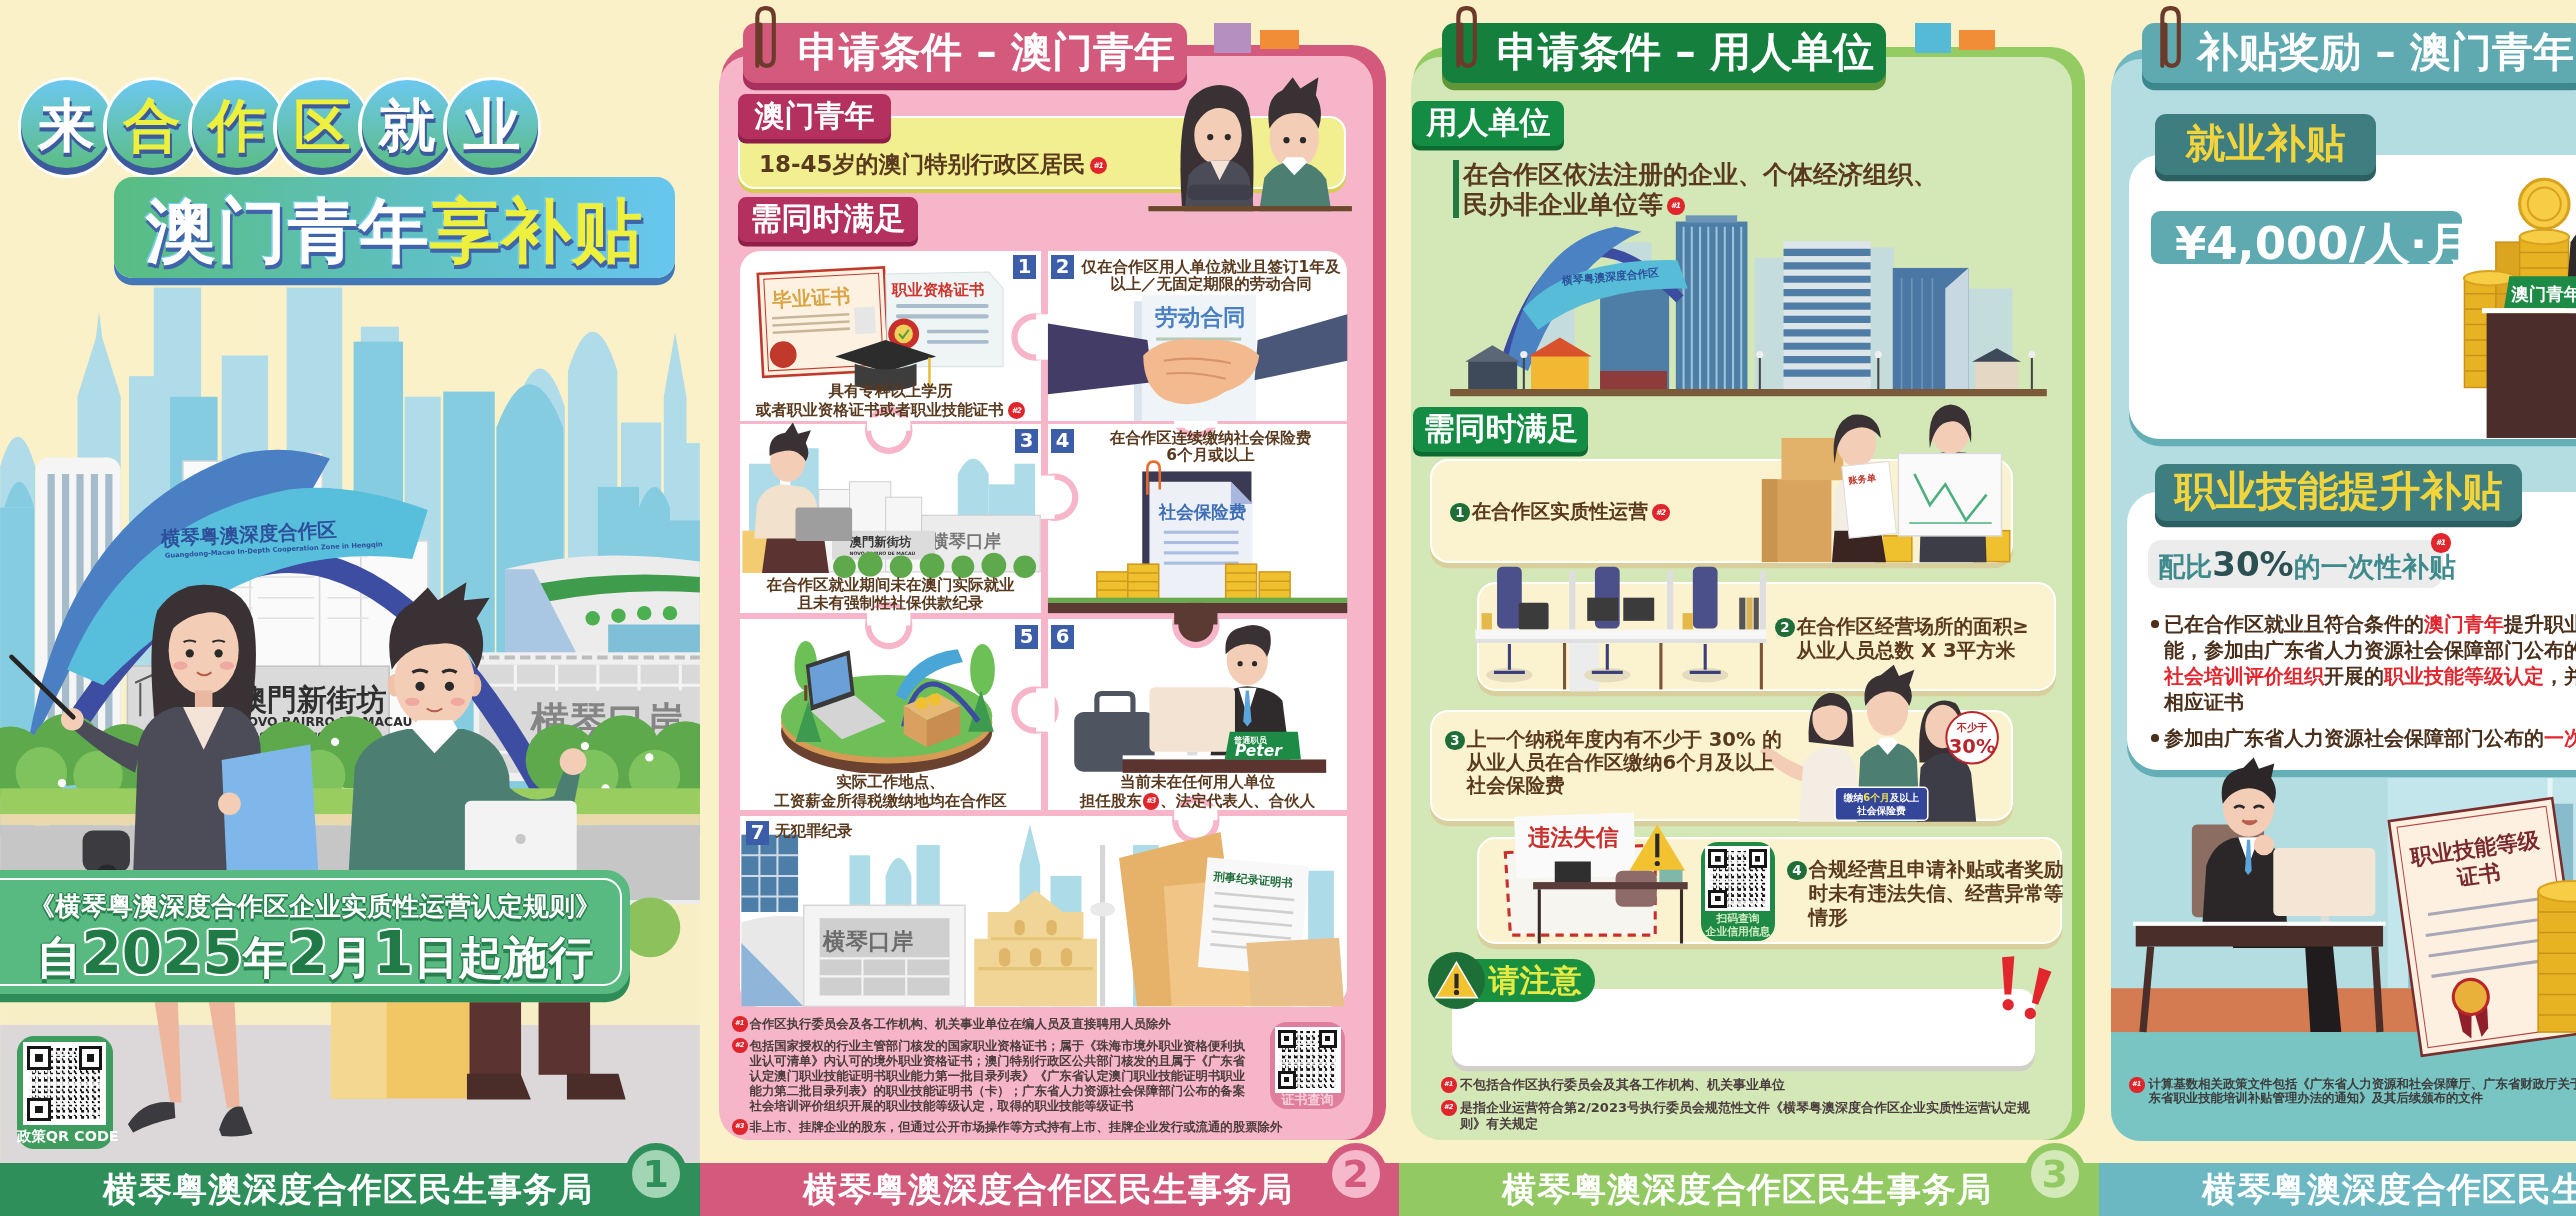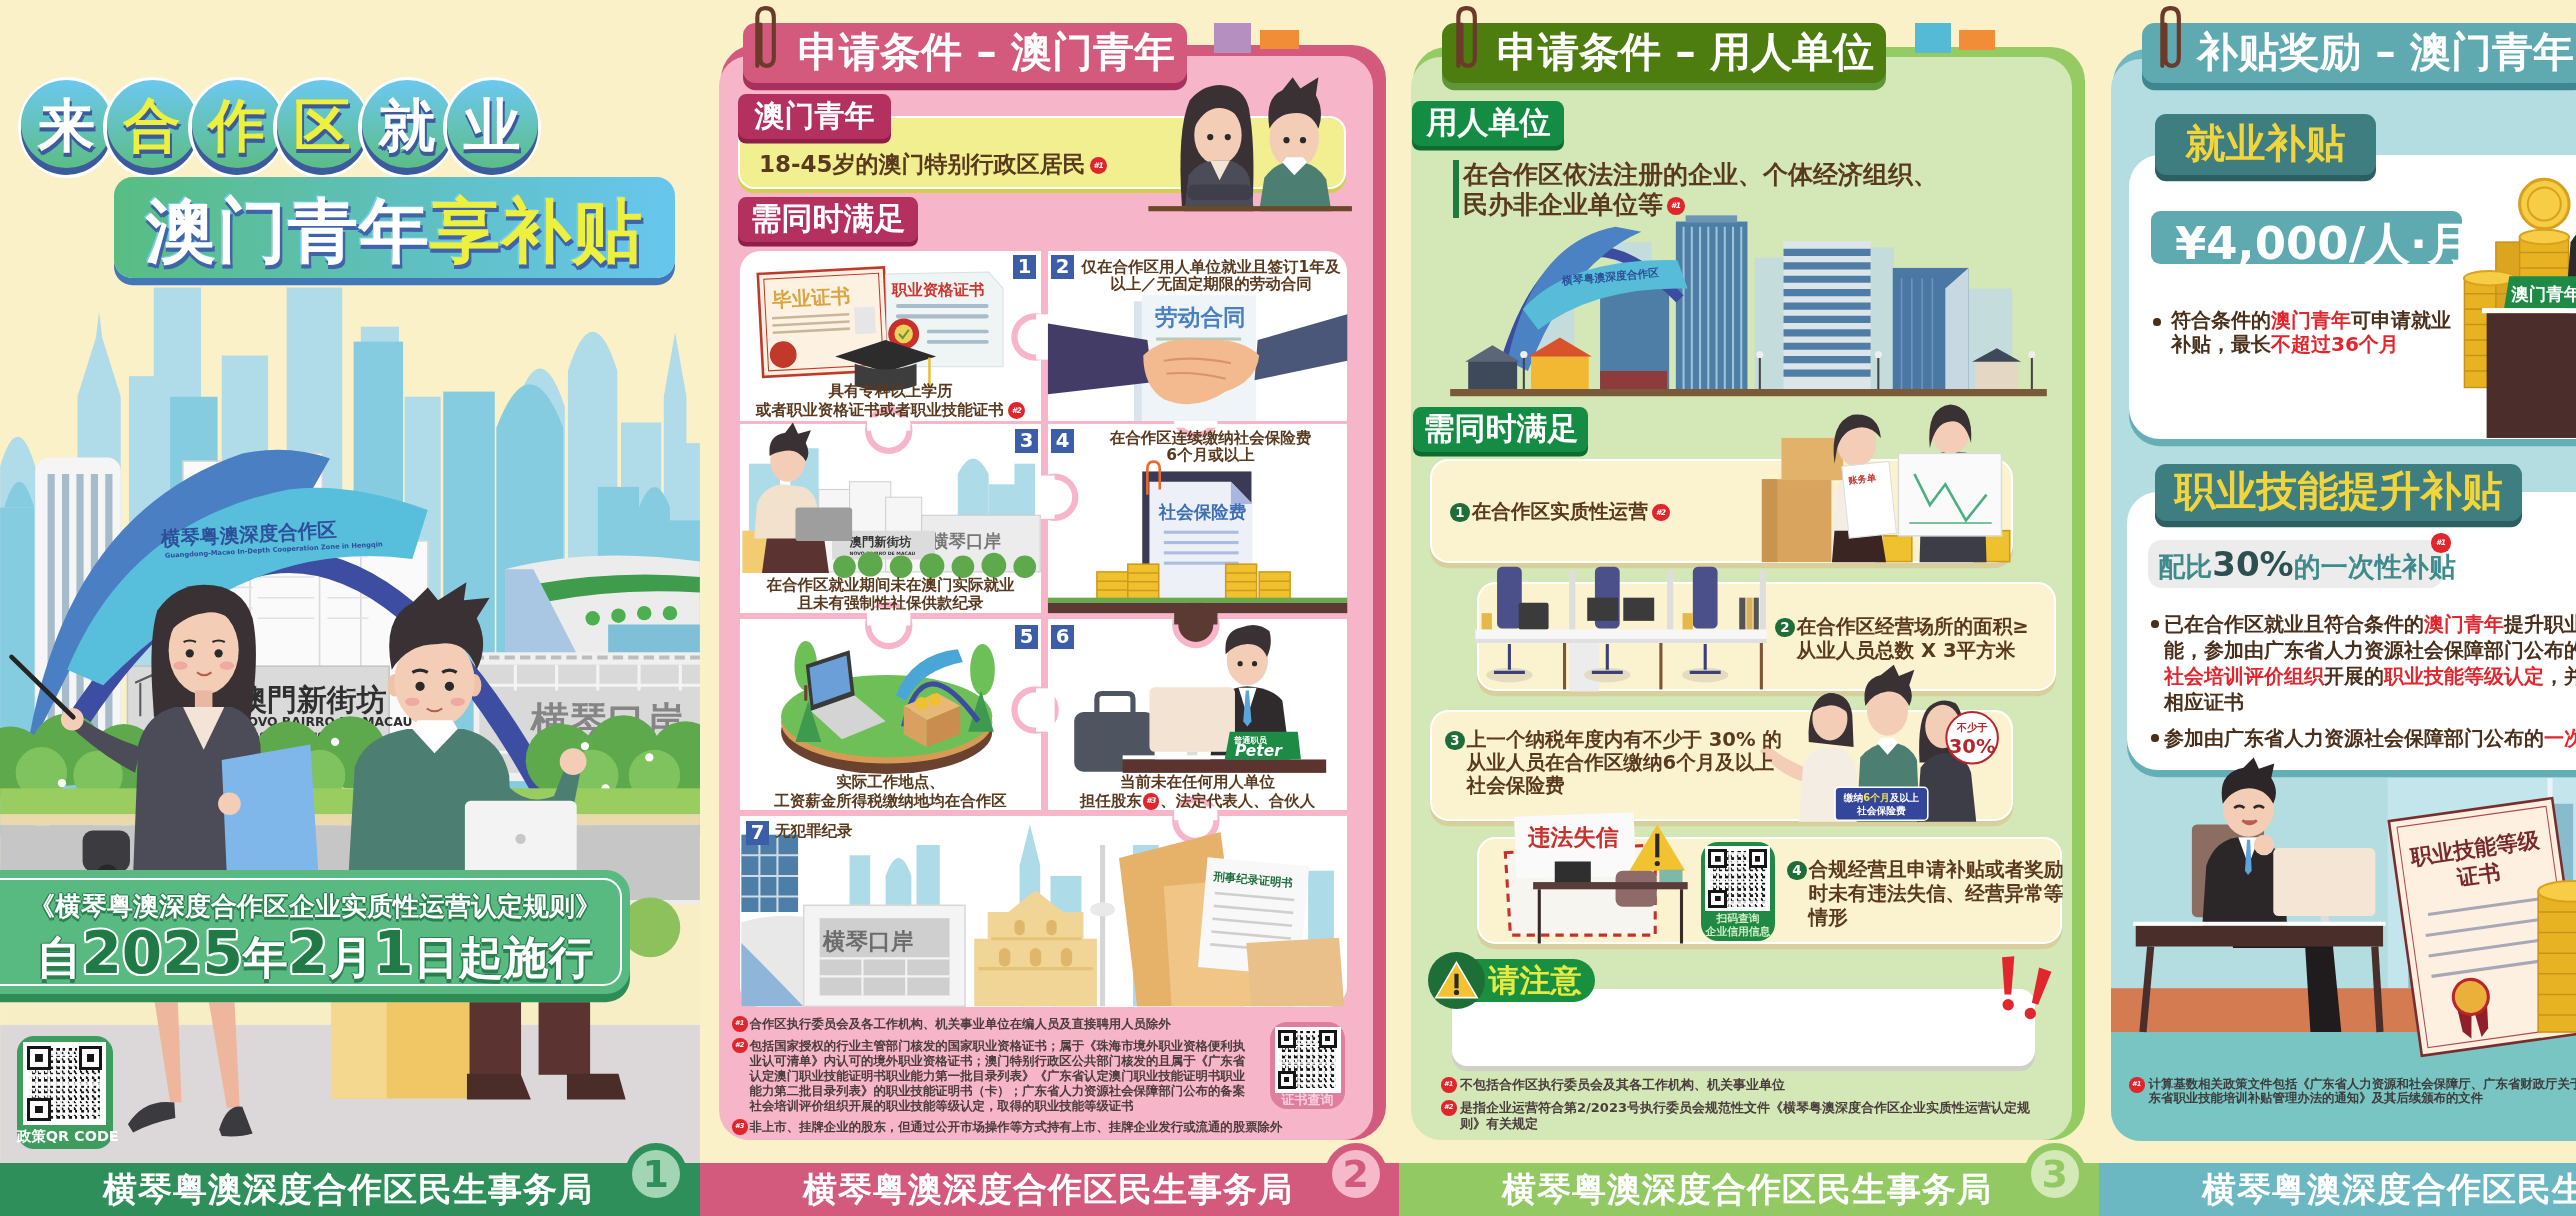--- a/index.html
+++ b/index.html
@@ -553,21 +553,21 @@
       <div class="forg">横琴粤澳深度合作区民生事务局</div>
     </div>
   <div class="fbadge" style="background:var(--panel2-pink)">
       <span style="background:#f6b9cb;color:var(--panel2-pink)">2</span>
     </div>
 </section>
 
 <section class="panel" style="left:1399px">
   <div class="cardback" style="left:14.4px;top:47px;width:672px;height:1093px;background:#94cb63"></div>
   <div class="cardfront" style="left:12.4px;top:57px;width:661px;height:1083px;background:#d4e7b6"></div>
-  <div class="ttab" style="background:#4d7c0f;box-shadow:0 7.2px 0 #5f9638">申请条件 – 用人单位</div>
+  <div class="ttab" style="background:#15803d;box-shadow:0 7.2px 0 #5f9638">申请条件 – 用人单位</div>
   <svg class="clip" viewBox="0 0 66 132" style="left:48px">
       <path d="M22 120L22 26Q22 8 38 8Q54 8 54 26L54 104Q54 120 40 120Q28 120 28 106L28 40" fill="none" stroke="#6b3a2a" stroke-width="8" stroke-linecap="round"></path>
     </svg>
   <div class="sq" style="left:516px;top:23px;width:36px;height:30px;background:#55bad6"></div>
   <div class="sq" style="left:560px;top:30px;width:36px;height:19.6px;background:#f08d36"></div>
 
   <div class="subtab" style="left:13.4px;top:101px;width:152px;background:#148c43;box-shadow:0 4.6px 0 #0e6b32">用人单位</div>
   <div style="position:absolute;left:54px;top:160px;width:5.7px;height:58px;background:#1f7a3e"></div>
   <div style="position:absolute;left:64px;top:160px;font-size:25px;line-height:30px;font-weight:bold;color:var(--text-brown);white-space:nowrap">
     <div>在合作区依法注册的企业、个体经济组织、</div>
@@ -858,24 +858,20 @@
       <path d="M852 1770h130M852 1810h130M852 1850h130M852 1890h130M852 1930h130M852 1970h130M985 1650h125M985 1690h125M985 1730h125M985 1770h125M985 1810h125M985 1850h125M1120 1780h135M1120 1820h135M1120 1860h135M1120 1900h135M1120 1940h135M1120 1980h135M975 1910h130M975 1950h130" stroke="#c9931a" stroke-width="3"></path>
       <ellipse cx="917" cy="1730" rx="65" ry="20" fill="#f6cd45" stroke="#d9a21e" stroke-width="4"></ellipse>
       <ellipse cx="1047" cy="1610" rx="62" ry="20" fill="#f6cd45" stroke="#d9a21e" stroke-width="4"></ellipse>
       <ellipse cx="1187" cy="1740" rx="67" ry="20" fill="#f6cd45" stroke="#d9a21e" stroke-width="4"></ellipse>
       <ellipse cx="1040" cy="1870" rx="65" ry="20" fill="#f6cd45" stroke="#d9a21e" stroke-width="4"></ellipse>
     </g>
   </svg>
 
   <div class="subtab" style="left:56px;top:114px;width:221px;height:61px;border-radius:11.3px;font-size:40px;line-height:59px;color:#f2d53c;background:#3f7e80;box-shadow:0 6.2px 0 #2b5f61">就业补贴</div>
   <div style="position:absolute;left:52px;top:211px;width:311px;height:53px;border-radius:9.3px;background:#5fa9b1;color:#fff;font-size:45px;font-weight:bold;line-height:65px;padding-left:24px;white-space:nowrap">¥4,000/人·月</div>
-  <div class="bul" style="left:54px;top:308px;width:309px;line-height:24px">
-    <span class="dot" style="top:10.3px"></span>
-    <p style="margin-left:18px;width:289px"><span>符合条件的</span><span class="red">澳门青年</span><span>可申请就业补贴，最长</span><span class="red">不超过36个月</span></p>
-  </div>
 
   <div class="subtab" style="left:56px;top:464px;width:367px;height:57px;border-radius:11.3px;font-size:41px;line-height:55px;color:#f2d53c;background:#3f7e80;box-shadow:0 6.2px 0 #2b5f61">职业技能提升补贴</div>
   <div style="position:absolute;left:49px;top:540px;width:295px;height:48px;border-radius:13.4px;background:#ececec;color:#3f8a8c;font-size:27px;font-weight:bold;line-height:48px;padding-left:10.3px;white-space:nowrap"><span>配比</span><span style="font-size:34px;color:#2c4f52">30%</span><span>的一次性补贴</span></div>
   <span class="note" style="position:absolute;left:332px;top:533px;margin:0;width:19.6px;height:19.6px;line-height:19.6px">#1</span>
 
   <div class="bul" style="left:52px;top:611px;width:479px;line-height:26px">
     <span class="dot" style="top:9.3px"></span>
     <p style="margin-left:13px;width:461px"><span>已在合作区就业且符合条件的</span><span class="red">澳门青年</span><span>提升职业技能，参加由广东省人力资源社会保障部门公布的</span><span class="red">备案社会培训评价组织</span><span>开展的</span><span class="red">职业技能等级认定</span><span>，并取得相应证书</span></p>
   </div>
   <div class="bul" style="left:52px;top:725px;width:479px;line-height:26px;white-space:nowrap">

